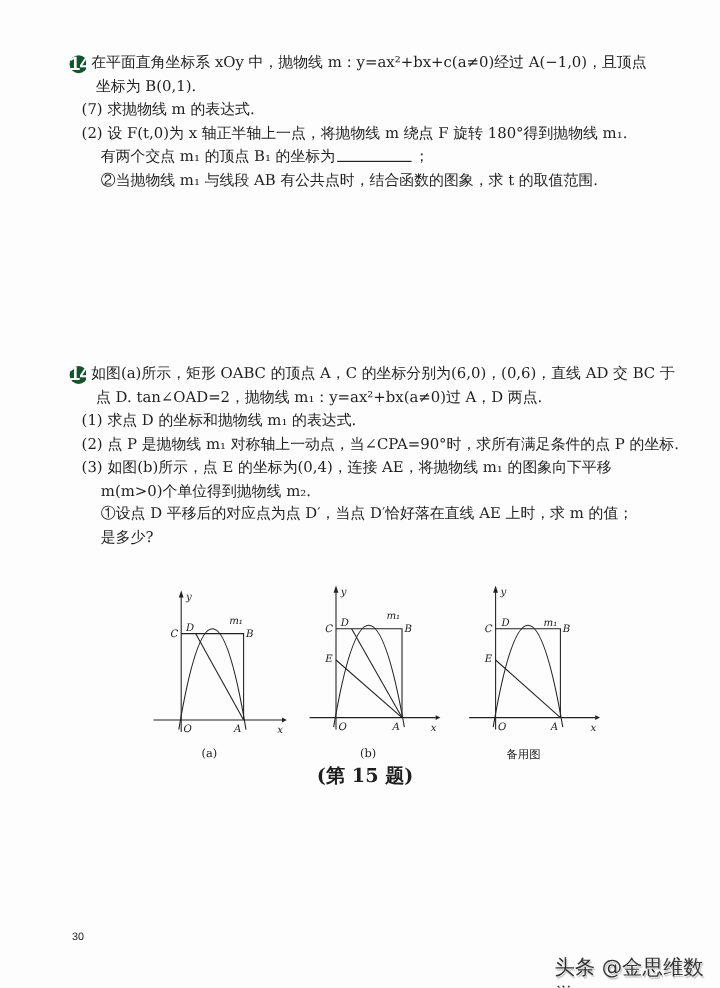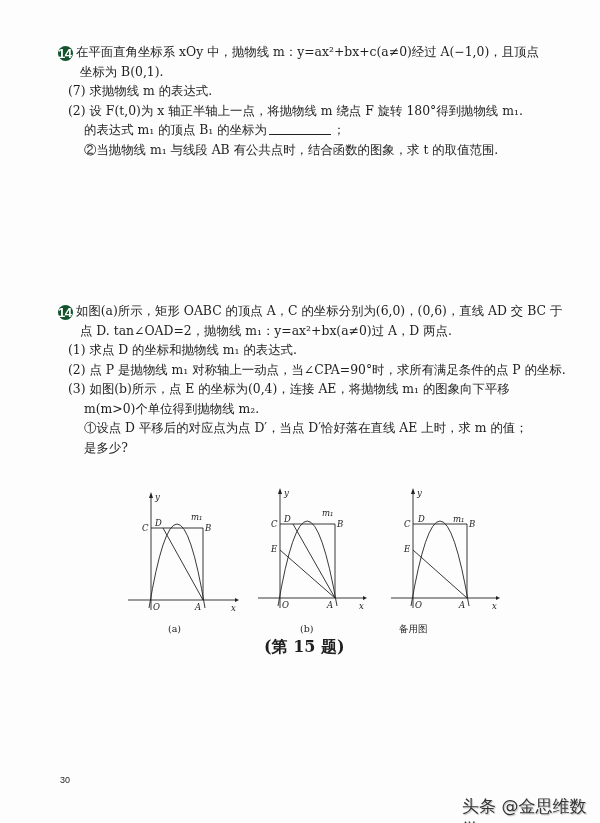--- a/index.html
+++ b/index.html
@@ -9,21 +9,21 @@
   }
   .page { position:absolute; left:0; top:0; width:600px; height:823px; }
   .problem { position:absolute; left:58px; width:520px; font-size:12.4px; line-height:19.5px; }
   .line { white-space:nowrap; }
   .indent1 { padding-left:10px; }
   .indent2 { padding-left:26px; }
   .cont { padding-left:22px; }
   .badge {
     display:inline-block; width:15px; height:15px; border-radius:50%;
     background:#14532d; color:#fff; font-family:"Liberation Sans", sans-serif;
-    font-size:13px; font-weight:bold; line-height:15px;
+    font-size:16px; font-weight:bold; line-height:15px;
     margin-right:3px; vertical-align:-2px; letter-spacing:-0.5px;
   }
   .blank { display:inline-block; width:62px; border-bottom:1px solid #222; height:12px; vertical-align:-1px; margin:0 2px; }
   .fig { position:absolute; }
   .fig svg { display:block; }
   .caption { position:absolute; font-size:9.5px; text-align:center; }
   .fig-title { position:absolute; left:264px; top:637px; font-size:16px; font-weight:bold; }
   .page-number { position:absolute; left:60px; top:775px; font-size:9px; font-family:"Liberation Sans", sans-serif; }
   .watermark {
     position:absolute; left:462px; top:795px; font-size:17px; color:#333;
@@ -36,21 +36,21 @@
 <div class="page">
 
   <div class="problem" style="top:42px;">
     <div class="line">
       <span class="badge">14</span><span>在平面直角坐标系 xOy 中，抛物线 m：y=ax²+bx+c(a≠0)经过 A(−1,0)，且顶点</span>
     </div>
     <div class="line cont">坐标为 B(0,1).</div>
     <div class="line indent1">(7) 求抛物线 m 的表达式.</div>
     <div class="line indent1">(2) 设 F(t,0)为 x 轴正半轴上一点，将抛物线 m 绕点 F 旋转 180°得到抛物线 m₁.</div>
     <div class="line indent2">
-      <span>的表达式 m₁ 的顶点 B₁ 的坐标为</span><span class="blank"></span><span>；</span>
+      <span>有两个交点 m₁ 的顶点 B₁ 的坐标为</span><span class="blank"></span><span>；</span>
     </div>
     <div class="line indent2">②当抛物线 m₁ 与线段 AB 有公共点时，结合函数的图象，求 t 的取值范围.</div>
   </div>
 
   <div class="problem" style="top:301px;">
     <div class="line">
       <span class="badge">14</span><span>如图(a)所示，矩形 OABC 的顶点 A，C 的坐标分别为(6,0)，(0,6)，直线 AD 交 BC 于</span>
     </div>
     <div class="line cont">点 D. tan∠OAD=2，抛物线 m₁：y=ax²+bx(a≠0)过 A，D 两点.</div>
     <div class="line indent1">(1) 求点 D 的坐标和抛物线 m₁ 的表达式.</div>
@@ -130,19 +130,19 @@
         <text x="27" y="122">O</text>
         <text x="71" y="122">A</text>
         <text x="81" y="41">B</text>
         <text x="16" y="41">C</text>
         <text x="30" y="36">D</text>
         <text x="16" y="66">E</text>
         <text x="65" y="36">m₁</text>
       </g>
     </svg>
   </div>
-  <div class="caption" style="left:399px; top:623px;">备用图</div>
+  <div class="caption" style="left:422px; top:623px;">备用图</div>
 
   <div class="fig-title">(第 15 题)</div>
 
   <div class="page-number">30</div>
   <div class="watermark">头条 @金思维数学</div>
 </div>
 
 </body></html>

